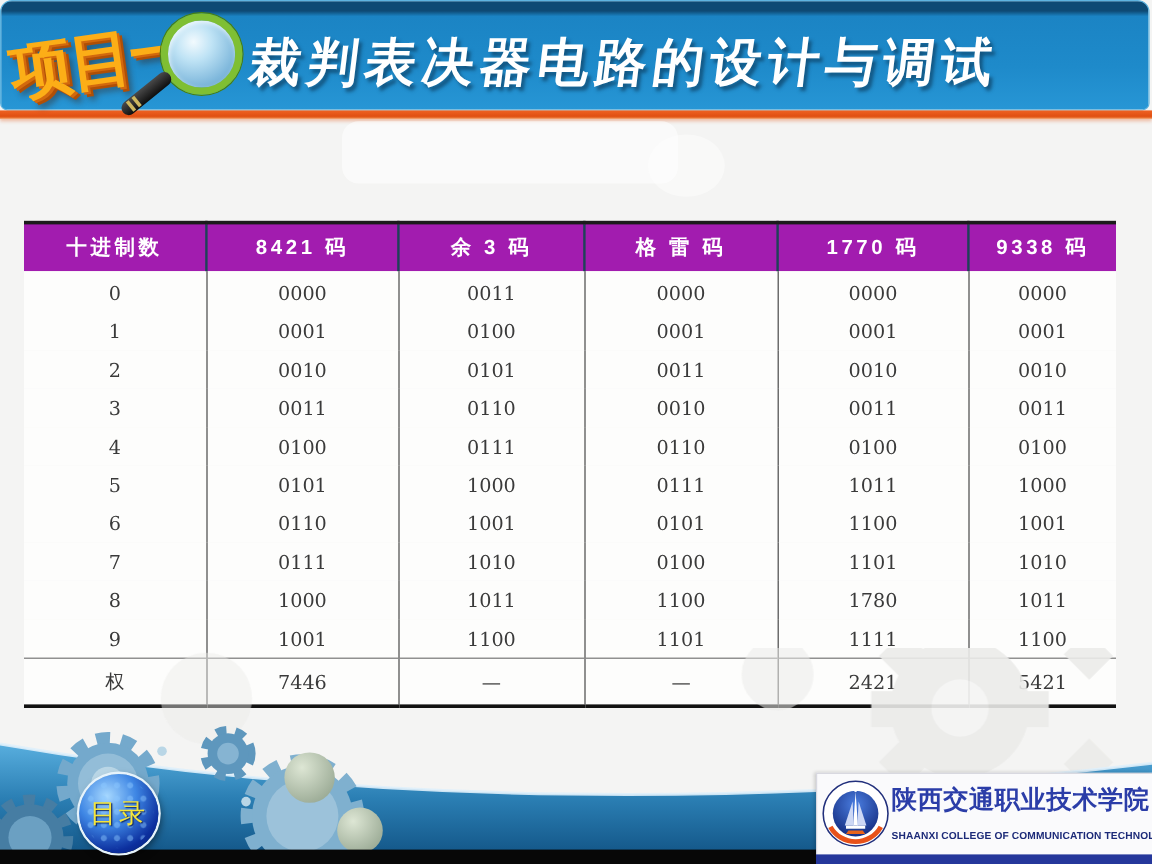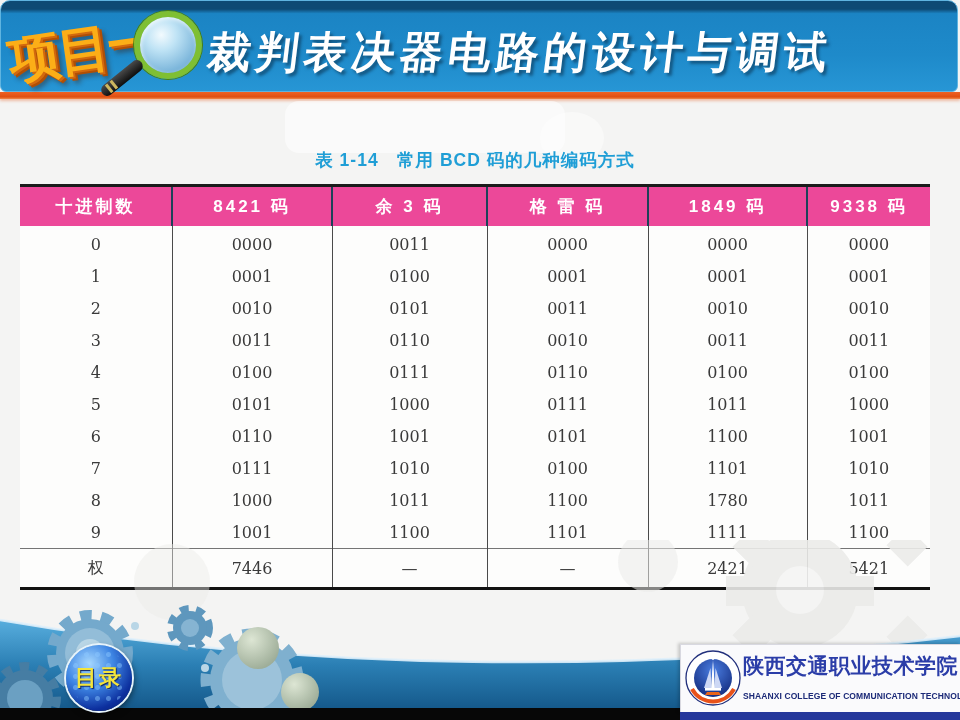--- a/index.html
+++ b/index.html
@@ -56,21 +56,21 @@
     position:absolute;left:20px;top:148px;width:910px;text-align:center;
     font-size:17.5px;font-weight:bold;color:#1f9ed6;letter-spacing:1px;
   }
   
   table.bcd{
     position:absolute;left:20px;top:184px;width:910px;
     border-collapse:collapse;table-layout:fixed;
     border-top:3px solid #1b1b1b;
   }
   table.bcd thead th{
-    background:#ec4899;color:#ffffff;height:37px;
+    background:#a21caf;color:#ffffff;height:37px;
     font-size:17px;font-weight:bold;letter-spacing:3px;
     border-left:2px solid #1d4258;text-align:center;
   }
   table.bcd thead th:first-child{border-left:none;}
   table.bcd tbody td{
     height:30px;text-align:center;color:#3a3a3a;
     font-family:"DejaVu Serif",serif;font-size:16px;
     border-left:1px solid #4a4a4a;background:#fdfdfc;
   }
   table.bcd tbody td:first-child{border-left:none;}
@@ -93,21 +93,21 @@
     background:radial-gradient(circle at 35% 28%,#a6d8ff 0%,#3e86e4 38%,#0c2f9e 72%,#061a60 100%);
     box-shadow:0 0 0 2px #e6f3fb,2px 3px 7px rgba(0,0,0,.55);
     z-index:6;cursor:pointer;display:flex;align-items:center;justify-content:center;
   }
   .toc-btn::before{
     content:'';position:absolute;inset:4px;border-radius:50%;
     background-image:radial-gradient(circle,rgba(140,200,255,.85) 2px,transparent 3px);
     background-size:11px 11px;opacity:.55;
   }
   .toc-btn span{
-    position:relative;font-size:22px;font-weight:bold;color:#f4e53c;letter-spacing:2px;
+    position:relative;font-size:22px;font-weight:normal;color:#f4e53c;letter-spacing:2px;
     text-shadow:1px 1px 1px #10255e;
     text-align:center;
   }
   
   .logo-box{
     position:absolute;left:680px;top:644px;width:280px;height:68px;background:#fafafc;
     border-left:1px solid #d8d8e0;border-top:1px solid #d8d8e0;
     box-shadow:-2px -1px 3px rgba(0,0,0,.18);z-index:8;
   }
   .logo-navy-strip{position:absolute;left:680px;top:712px;width:280px;height:8px;background:#25379b;z-index:9;}
@@ -132,37 +132,36 @@
   <div class="project-badge">项目一</div>
   <div class="magnifier">
     <div class="lens"></div>
     <div class="handle"></div>
   </div>
   <div class="banner-title">裁判表决器电路的设计与调试</div>
 
   <div class="deco-a"></div>
   <div class="deco-b"></div>
 
-  <div class="caption">表 1-14　常用 BCD 码的几种编码方式</div>
   <table class="bcd">
     <colgroup>
       <col style="width:152px">
         <col style="width:160px">
         <col style="width:155px">
       <col style="width:161px">
         <col style="width:159px">
         <col style="width:123px">
     </colgroup>
     <thead>
         <tr id="header-row">
           <th>十进制数</th>
           <th>8421 码</th>
           <th>余 3 码</th>
           <th>格 雷 码</th>
-          <th>1849 码</th>
+          <th>1770 码</th>
           <th>9338 码</th>
         </tr>
       </thead>
     <tbody id="table-body">
         <tr>
           <td>0</td>
           <td>0000</td>
           <td>0011</td>
           <td>0000</td>
           <td>0000</td>

